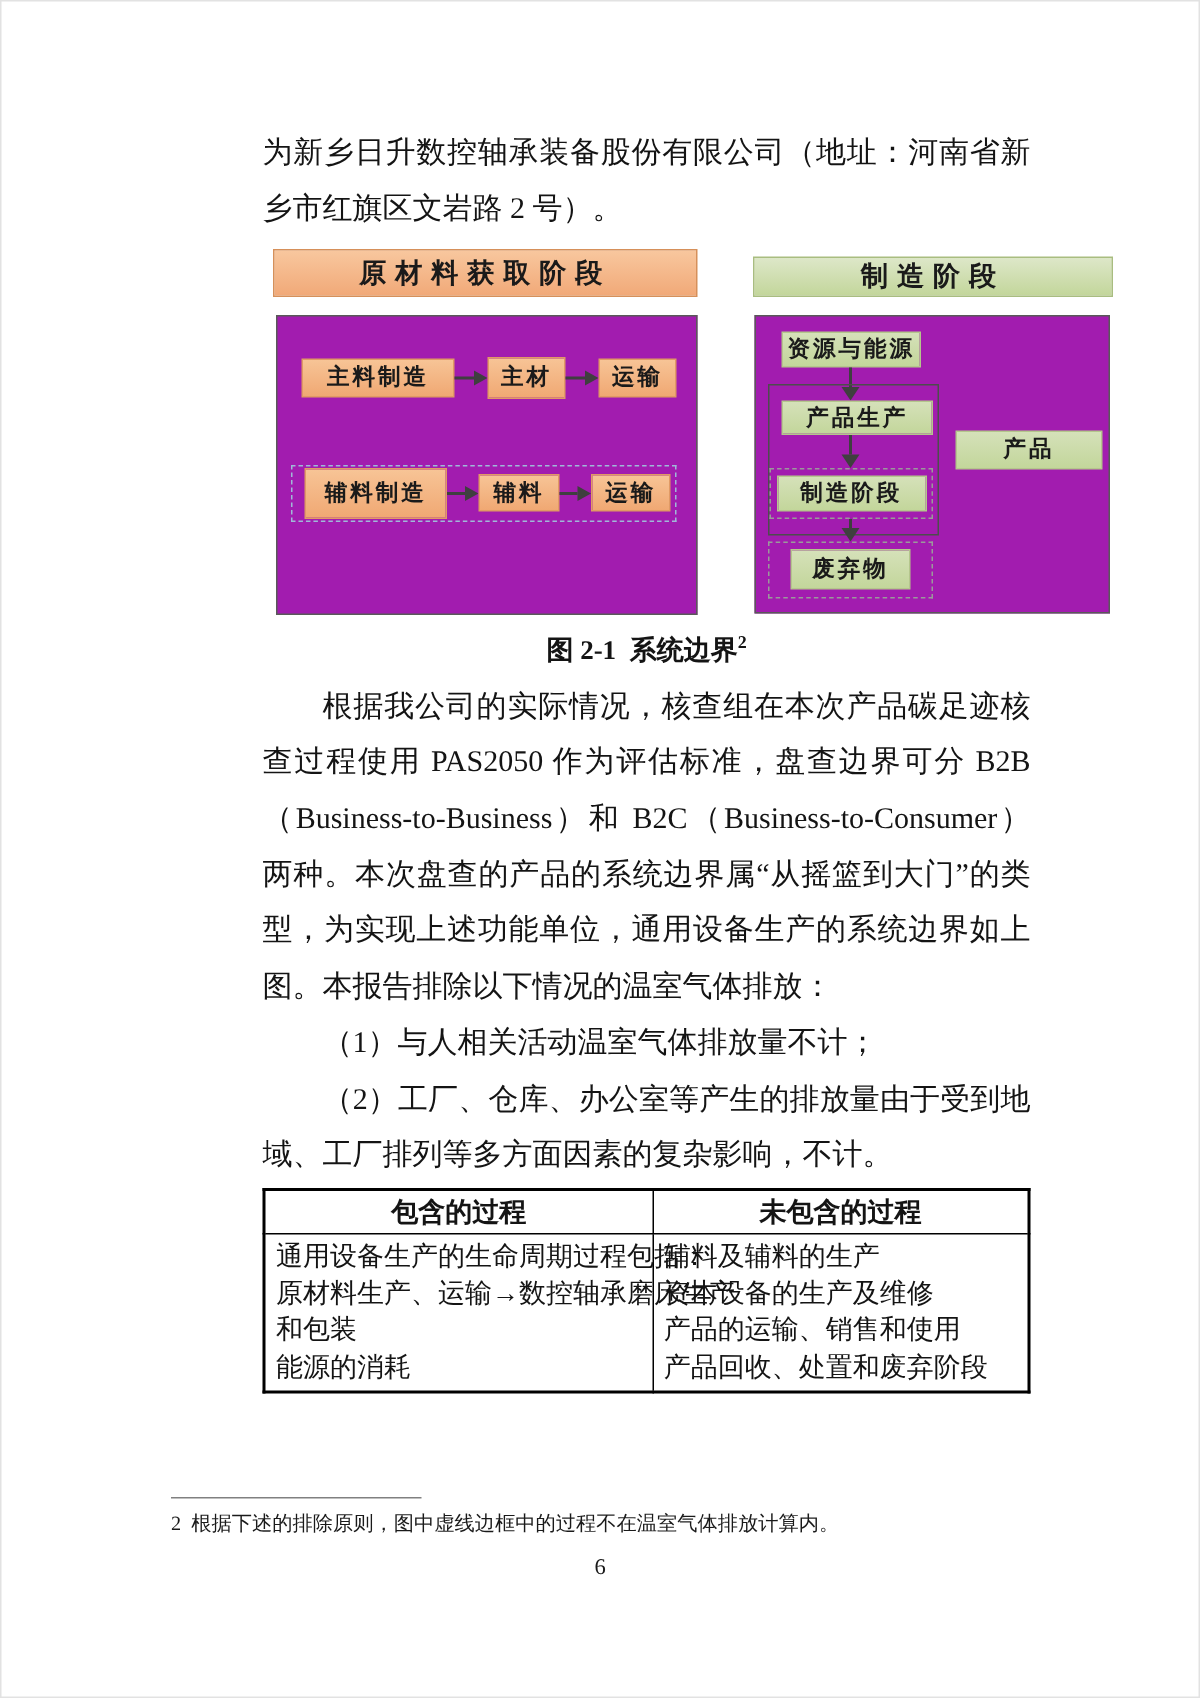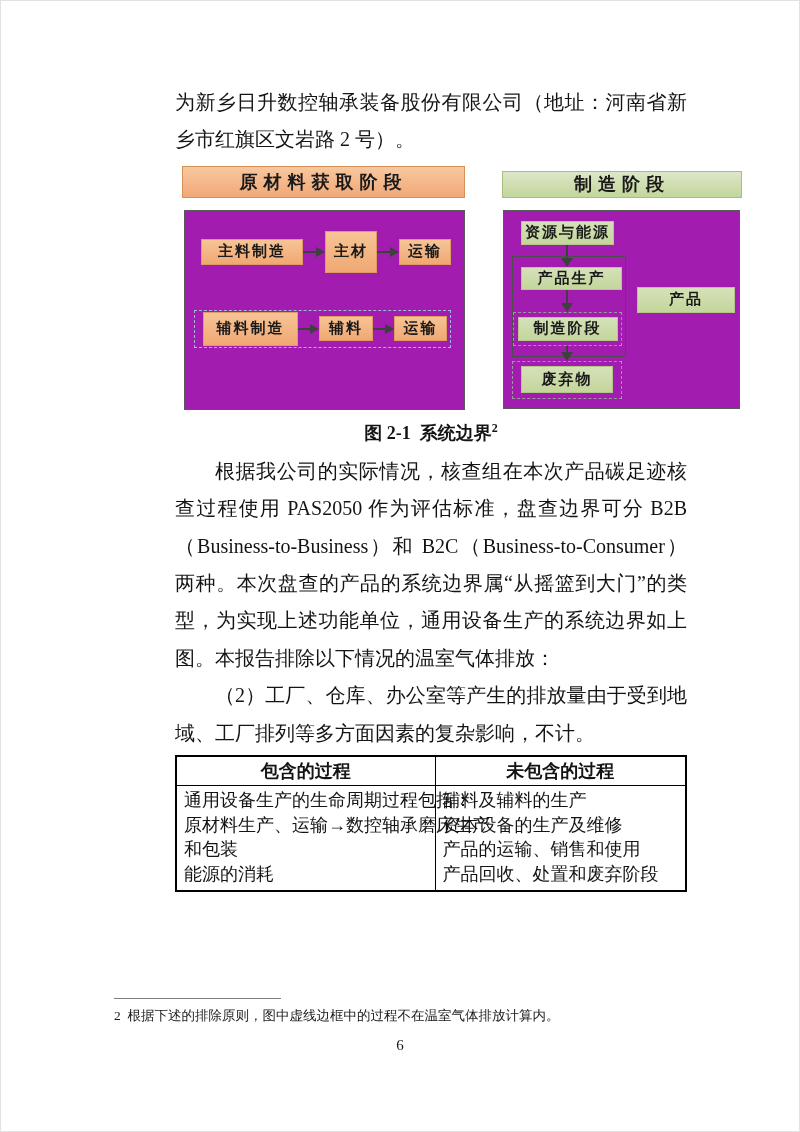--- a/index.html
+++ b/index.html
@@ -135,21 +135,21 @@
       <div class="stage-header orange" style="left:7px; top:0; width:283px; height:32px;">原材料获取阶段</div>
 
       <div class="stage-box" style="left:9px; top:44px; width:281px; height:200px;">
 
         <div class="flow-row" style="left:16px; top:28px; width:250px; height:26px;">
           <div class="node orange" style="width:102px; height:26px;">主料制造</div>
           <div class="h-arrow">
               <i class="stem"></i>
               <i class="head"></i>
             </div>
-          <div class="node orange" style="width:52px; height:42px;">主材</div>
+          <div class="node orange" style="width:52px; height:28px;">主材</div>
           <div class="h-arrow">
               <i class="stem"></i>
               <i class="head"></i>
             </div>
           <div class="node orange" style="width:52px; height:26px;">运输</div>
         </div>
 
         <div class="dashed-wrap-blue" style="left:9px; top:99px; width:257px; height:38px; padding:0 3px 0 8px;">
           <div class="node orange" style="width:95px; height:34px;">辅料制造</div>
           <div class="h-arrow">
@@ -188,32 +188,33 @@
         <div class="dashed-wrap-gray" style="left:9px; top:101px; width:109px; height:34px;">
           <div class="node green" style="width:100px; height:24px;">制造阶段</div>
         </div>
 
         <div class="v-arrow" style="left:56px; top:135px; height:15px;">
             <i class="stem"></i>
             <i class="head"></i>
           </div>
 
         <div class="dashed-wrap-gray" style="left:8px; top:150px; width:110px; height:38px;">
-          <div class="node green" style="width:92px; height:27px;">废弃物</div>
+          <div class="node green" style="width:80px; height:27px;">废弃物</div>
         </div>
 
         <div class="node green" style="position:absolute; left:133px; top:76px; width:98px; height:26px;">产品</div>
       </div>
     </div>
 
     <div class="fig-caption">
       <span>图 2-1</span>&nbsp;&nbsp;<span>系统边界</span><sup>2</sup>
     </div>
 
     <p class="para indent" style="margin-top:8px;">根据我公司的实际情况，核查组在本次产品碳足迹核查过程使用 PAS2050 作为评估标准，盘查边界可分 B2B（Business-to-Business）和 B2C（Business-to-Consumer）两种。本次盘查的产品的系统边界属“从摇篮到大门”的类型，为实现上述功能单位，通用设备生产的系统边界如上图。本报告排除以下情况的温室气体排放：</p>
+    <p class="para indent">（1）与人相关活动温室气体排放量不计；</p>
     <p class="para indent">（2）工厂、仓库、办公室等产生的排放量由于受到地域、工厂排列等多方面因素的复杂影响，不计。</p>
 
 
     <table class="ptable">
       <colgroup>
           <col class="col-inc">
           <col class="col-exc">
         </colgroup>
       <thead>
         <tr>

